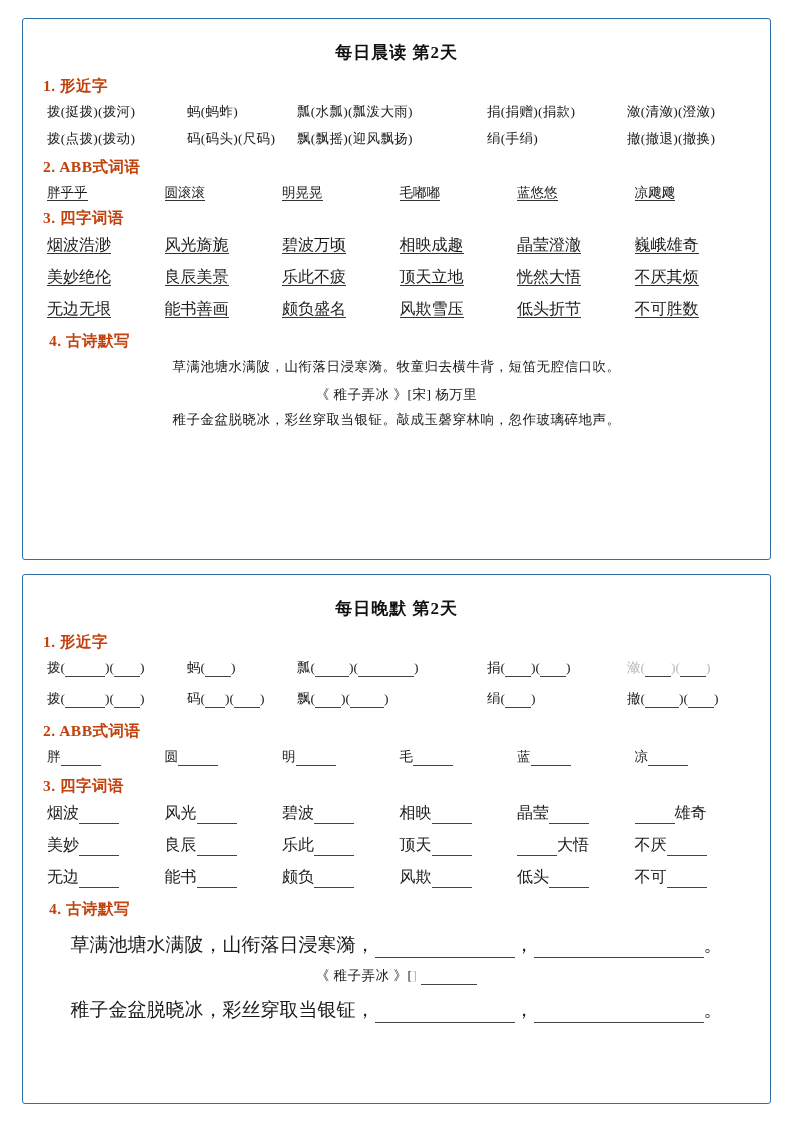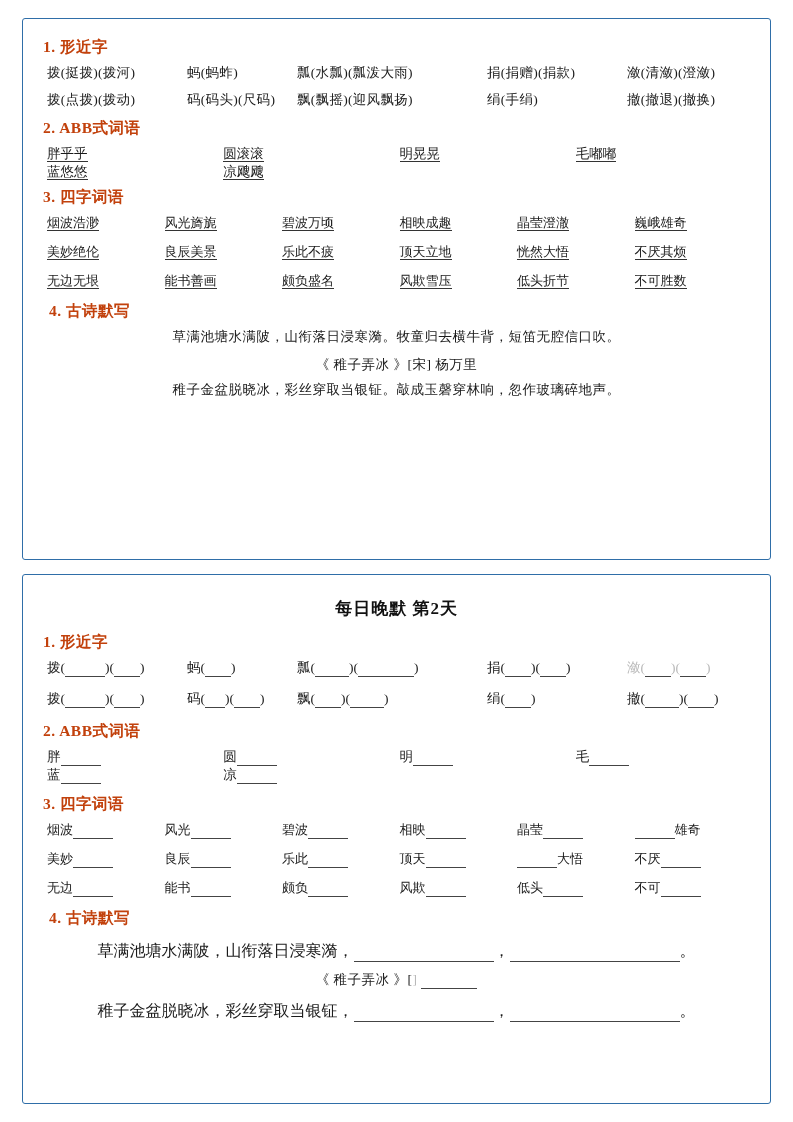--- a/index.html
+++ b/index.html
@@ -61,32 +61,32 @@
     font-size: 13.5px;
     margin-bottom: 9px;
     padding-left: 6px;
     letter-spacing: .3px;
   }
   .xjz-row .cell { white-space: nowrap; }
 
   
   .abb-row {
     display: grid;
-    grid-template-columns: repeat(4, 1fr);
+    grid-template-columns: repeat(6, 1fr);
     font-size: 13.5px;
     padding-left: 6px;
     margin-bottom: 6px;
   }
   .abb-row .cell { white-space: nowrap; }
 
   
   .sz-row {
     display: grid;
     grid-template-columns: repeat(6, 1fr);
-    font-size: 13px;
+    font-size: 16px;
     padding-left: 6px;
     margin-bottom: 11px;
   }
   .sz-row .cell { white-space: nowrap; }
 
   .u { border-bottom: 1px solid #333; padding-bottom: 0px; }
 
   
   .poem-title {
     text-align: center;
@@ -119,31 +119,32 @@
     display: grid;
     grid-template-columns: 140px 110px 190px 140px 1fr;
     align-items: baseline;
     font-size: 13.5px;
     margin-bottom: 13px;
     padding-left: 6px;
   }
   .faint { color: #b9b9b9; }
   .poem-blank-line {
     text-align: center;
-    font-size: 16px;
+    font-size: 19px;
     margin: 12px 0 8px 0;
   }
 </style>
 </head>
 <body>
 
 <div class="page">
 
   <div class="card top">
 
+    <div class="card-title">每日晨读 第2天</div>
 
     <div class="section-head">1. 形近字</div>
 
     <div class="xjz-row">
       <span class="cell">拨(挺拨)(拨河)</span>
       <span class="cell">蚂(蚂蚱)</span>
       <span class="cell">瓢(水瓢)(瓢泼大雨)</span>
       <span class="cell">捐(捐赠)(捐款)</span>
       <span class="cell">潋(清潋)(澄潋)</span>
     </div>

